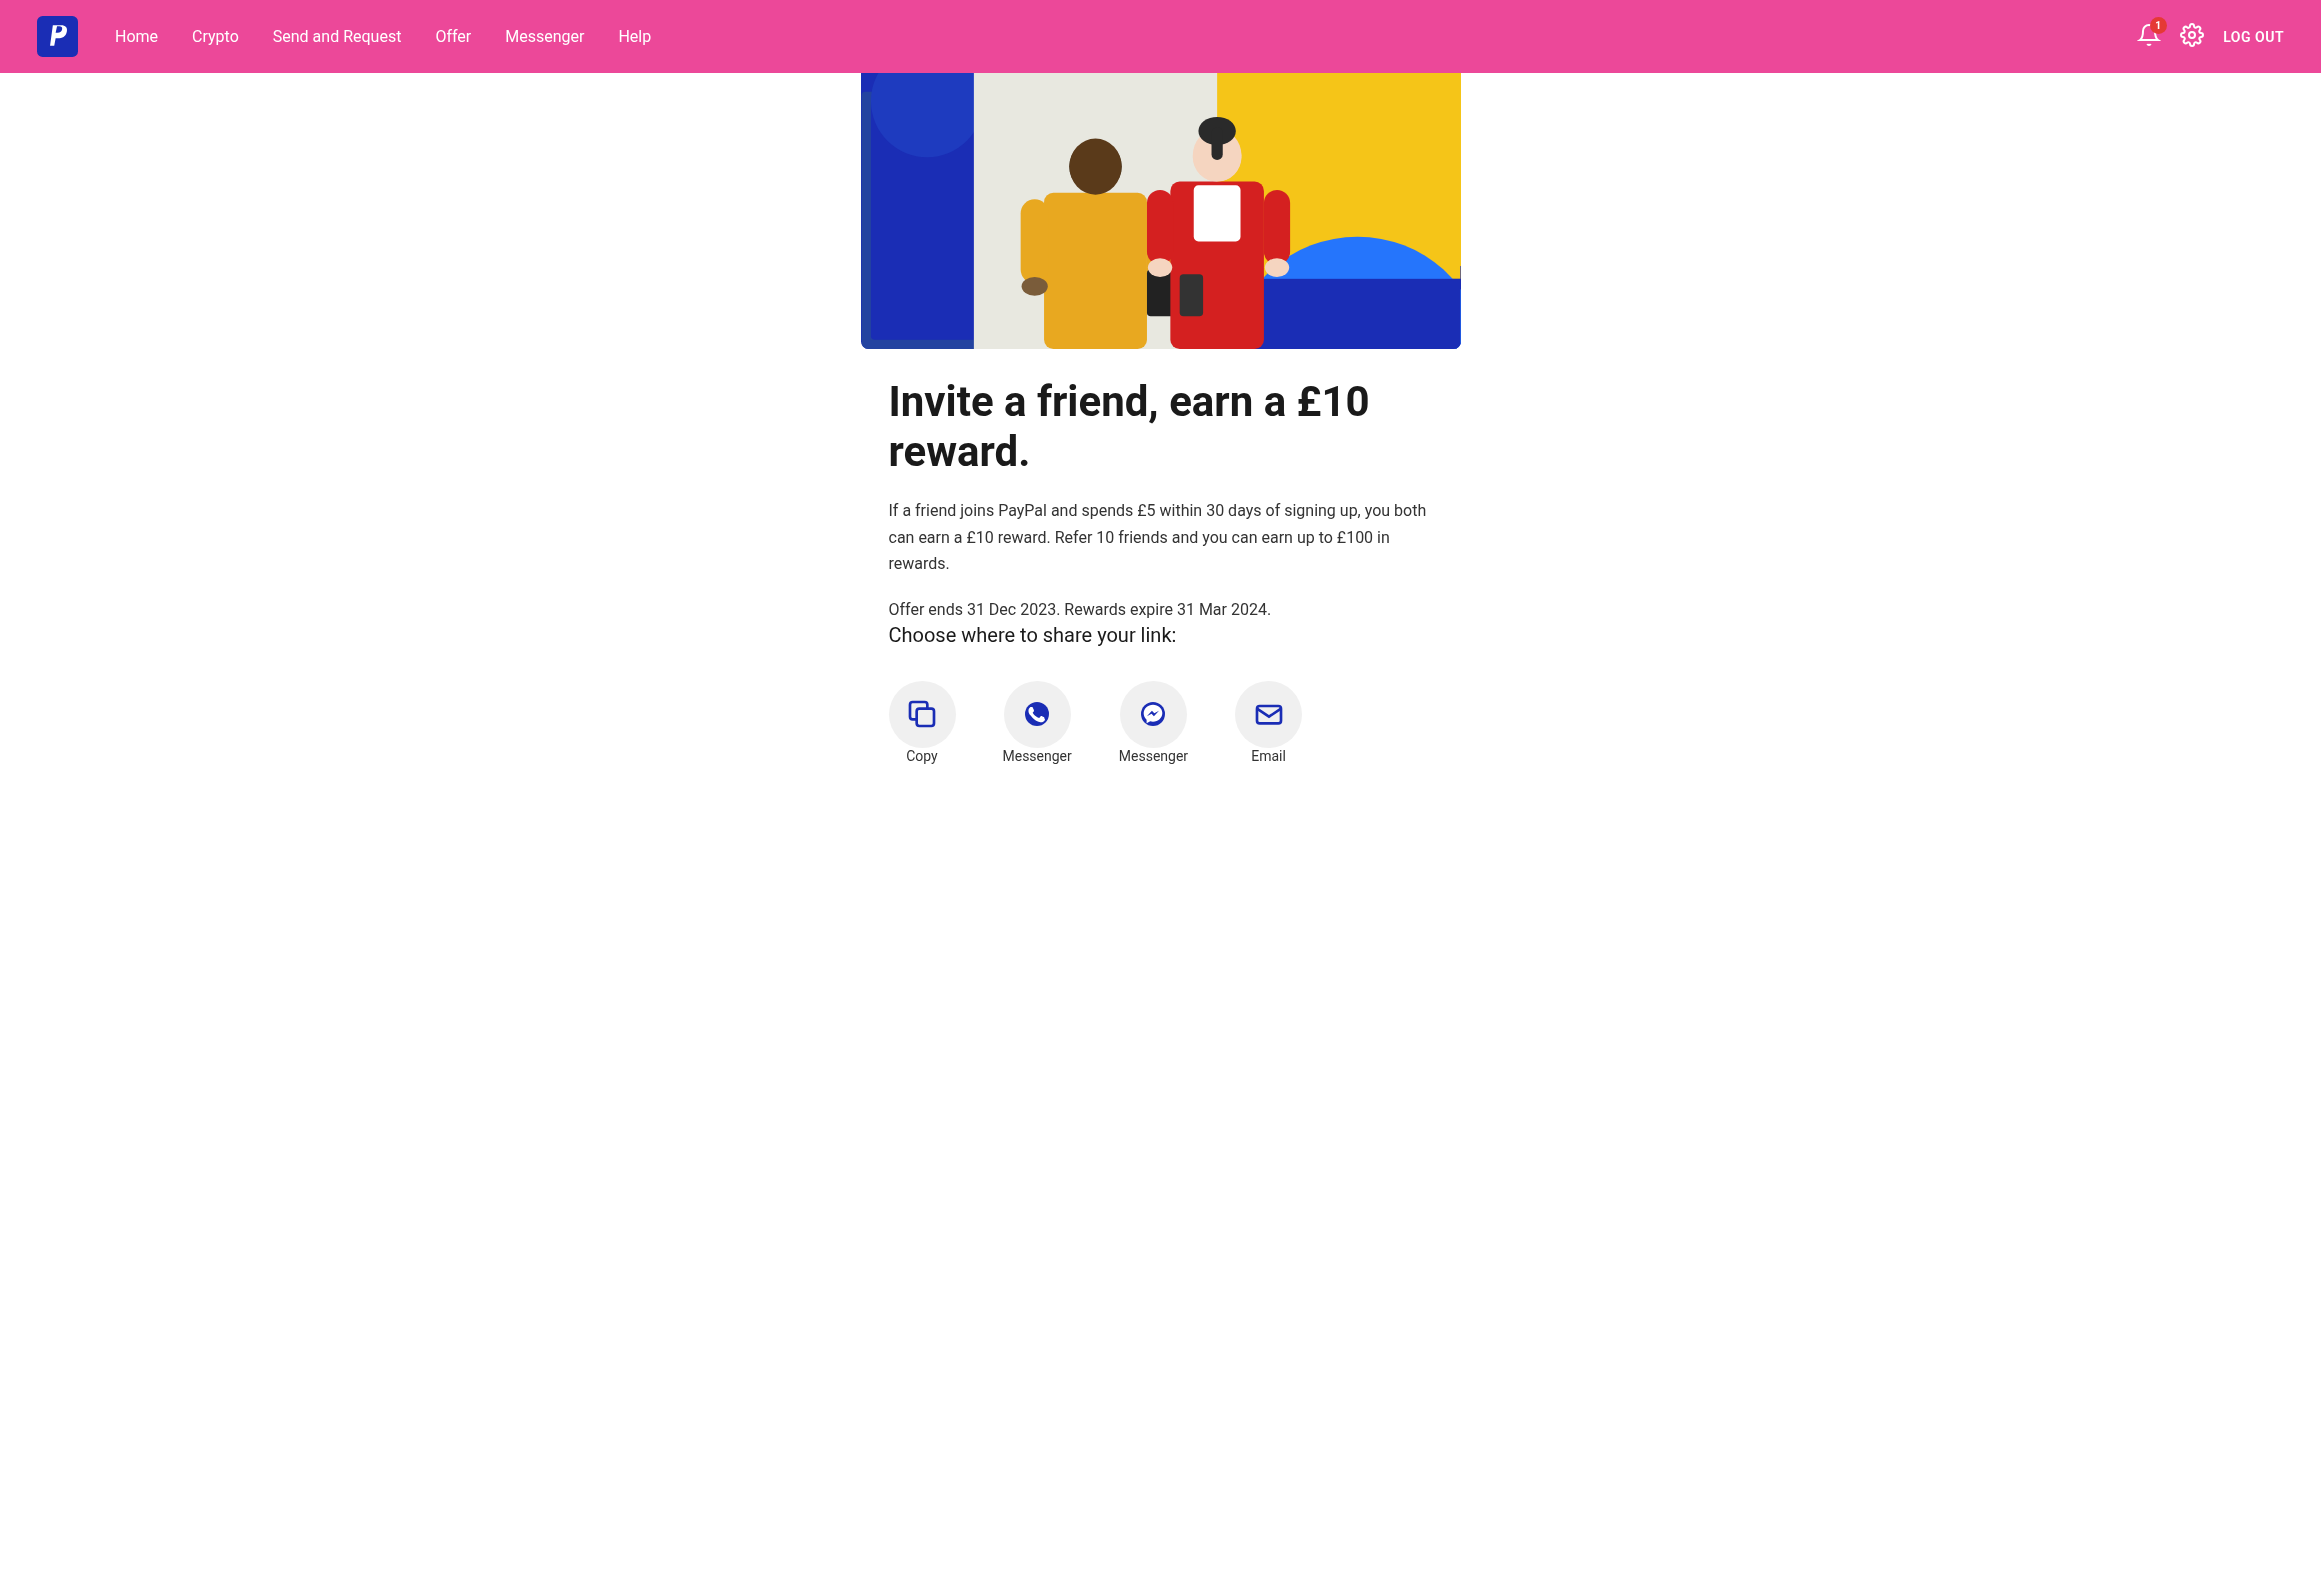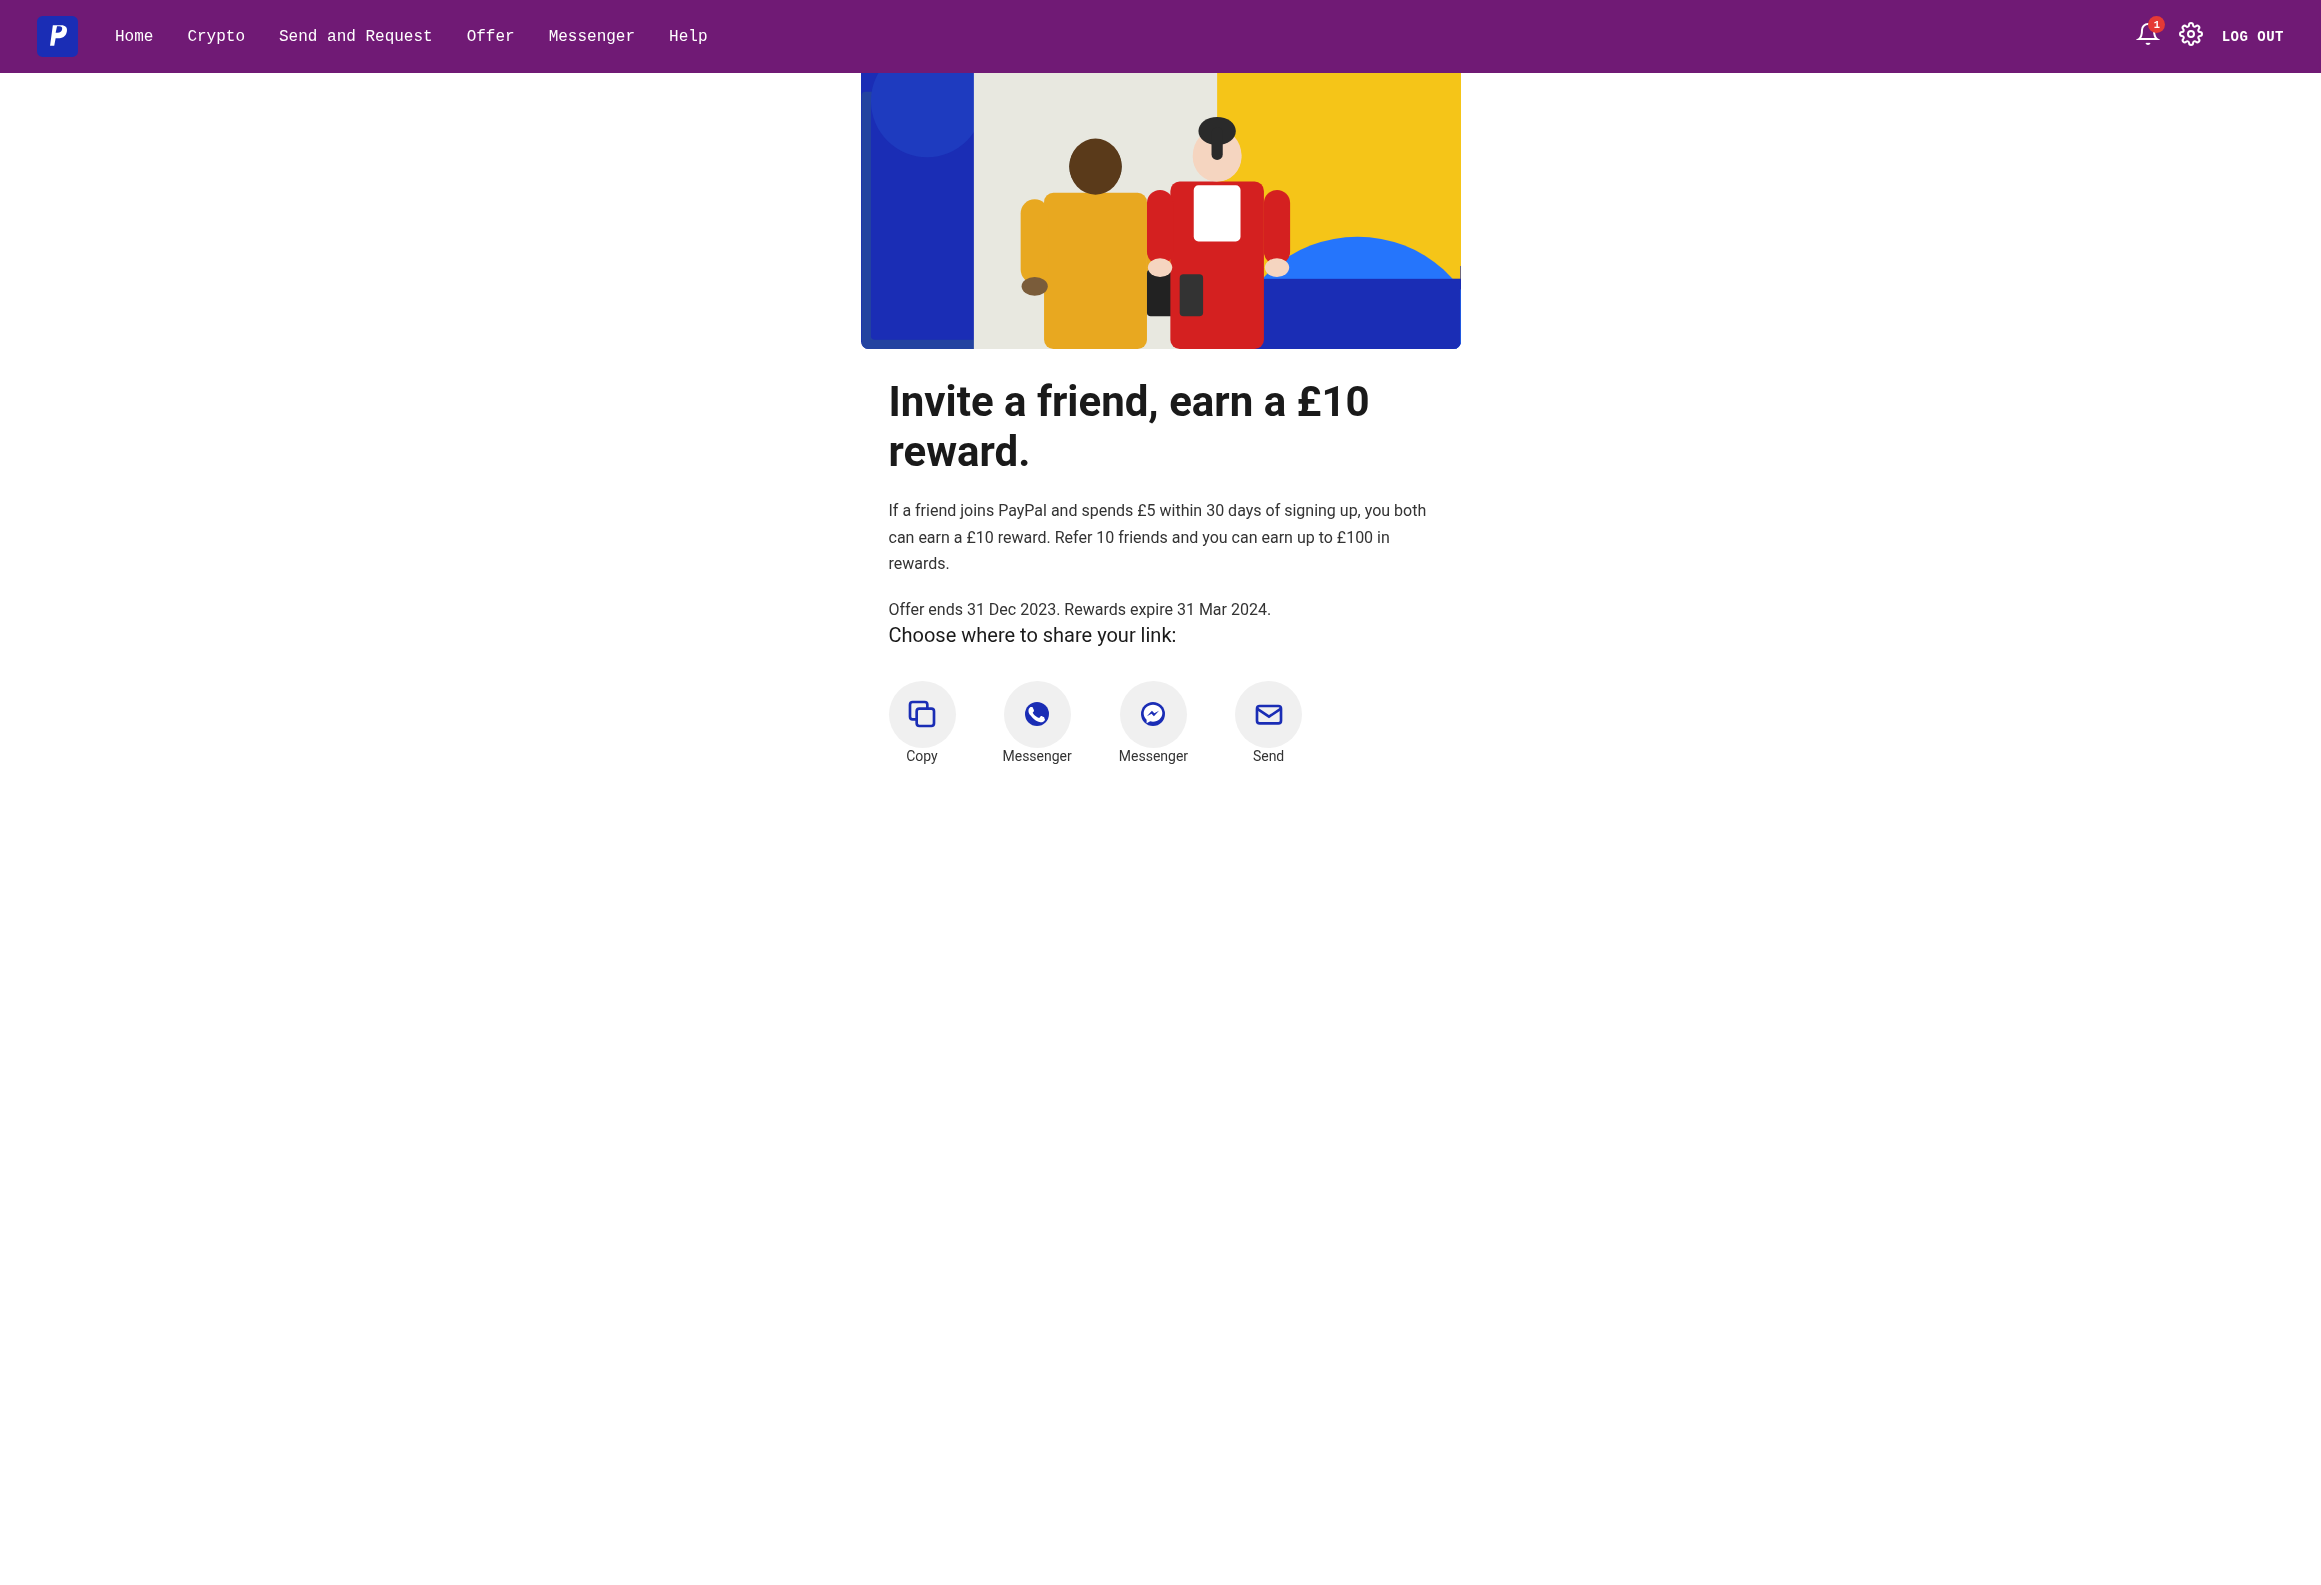--- a/index.html
+++ b/index.html
@@ -9,27 +9,26 @@
     }
 
     body {
       font-family: -apple-system, BlinkMacSystemFont, 'Segoe UI', Roboto, sans-serif;
       background: #ffffff;
       min-height: 100vh;
     }
 
     
     .navbar {
-      background-color: #701a75;
+      background-color: #ec4899;
       height: 73px;
       display: flex;
       align-items: center;
       padding: 0 37px;
       position: relative;
-      font-family: Liberation Mono, monospace;
     }
 
     .navbar-logo {
       width: 41px;
       height: 41px;
       margin-right: 37px;
       flex-shrink: 0;
     }
 
     .navbar-logo svg {
@@ -361,18 +360,18 @@
       <span class="share-option-label">Messenger</span>
     </div>
 
     <div class="share-option">
       <div class="share-icon-circle">
         <svg viewBox="0 0 24 24" fill="none" xmlns="http://www.w3.org/2000/svg">
           <rect x="3" y="6" width="18" height="13" rx="2" fill="none" stroke="#1a2db5" stroke-width="2"></rect>
           <path d="M3 8l9 6 9-6" stroke="#1a2db5" stroke-width="2"></path>
         </svg>
       </div>
-      <span class="share-option-label">Send</span>
+      <span class="share-option-label">Email</span>
     </div>
 
   </div>
 </div>
 
 
 </body></html>

